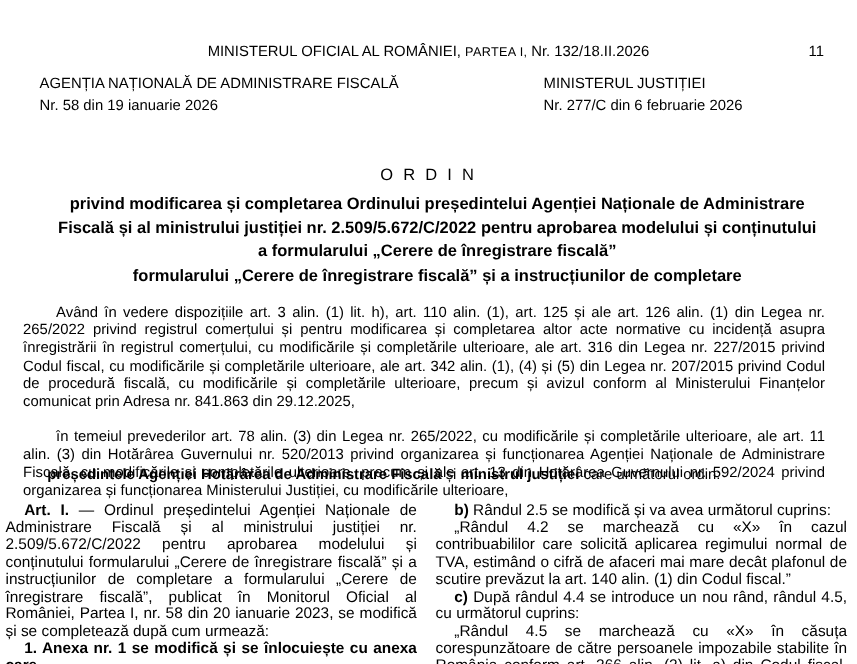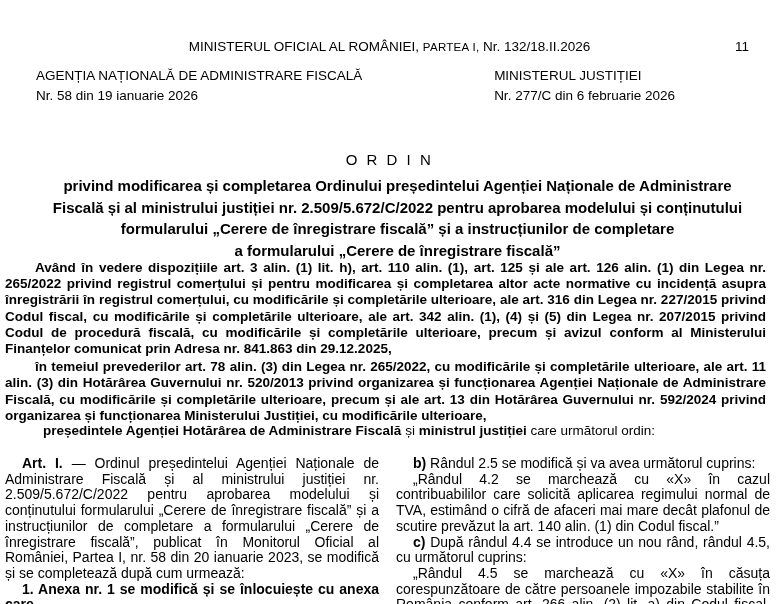--- a/index.html
+++ b/index.html
@@ -12,21 +12,21 @@
   }
   .mo-header{position:absolute;top:39px;left:0;width:100%;text-align:center;font-size:13.5px;white-space:nowrap;}
   .mo-header .partea{font-size:11.5px;letter-spacing:.3px;}
   .page-num{position:absolute;top:39px;right:30px;font-size:13.5px;margin-left:48px;}
   .orgs{position:absolute;top:66px;left:36px;right:104px;display:flex;justify-content:space-between;font-size:13.5px;line-height:20px;}
   .org{white-space:nowrap;}
   .order-kind{position:absolute;top:151px;left:0;width:100%;text-align:center;font-size:15px;font-weight:normal;letter-spacing:2.5px;}
   .order-subtitle{position:absolute;top:175px;left:0;width:100%;text-align:center;font-weight:bold;font-size:15px;line-height:21.5px;}
   .order-subtitle div{white-space:nowrap;margin-left:16px;}
   .preamble{position:absolute;top:260px;left:5px;right:13px;font-size:13.5px;line-height:16.2px;text-align:justify;}
-  .preamble p{margin:0;text-indent:30px;font-weight:bold;}
+  .preamble p{margin:16px;text-indent:30px;}
   .preamble p + p{margin-top:2px;}
   .emit{position:absolute;top:423px;left:5px;right:13px;font-size:13.5px;text-indent:38px;margin:0;}
   .columns{position:absolute;top:456px;left:5px;right:9px;display:flex;gap:17px;}
   .col{text-align:justify;font-size:14px;line-height:15.7px;}
   .col p{margin:0;text-indent:17px;}
   .col-left{width:374px;flex:0 0 auto;}
   .col-right{flex:1;}
   .b{font-weight:bold;}
 </style>
 </head>
@@ -45,22 +45,22 @@
     <div>MINISTERUL JUSTIȚIEI</div>
     <div>Nr. 277/C din 6 februarie 2026</div>
   </div>
 </div>
 
 <div class="order-kind">O R D I N</div>
 
 <div class="order-subtitle">
   <div>privind modificarea și completarea Ordinului președintelui Agenției Naționale de Administrare</div>
   <div>Fiscală și al ministrului justiției nr. 2.509/5.672/C/2022 pentru aprobarea modelului și conținutului</div>
+  <div>a formularului „Cerere de înregistrare fiscală”</div>
   <div>formularului „Cerere de înregistrare fiscală” și a instrucțiunilor de completare</div>
-  <div>a formularului „Cerere de înregistrare fiscală”</div>
 </div>
 
 <div class="preamble">
   <p>Având în vedere dispozițiile art. 3 alin. (1) lit. h), art. 110 alin. (1), art. 125 și ale art. 126 alin. (1) din Legea nr. 265/2022 privind registrul comerțului și pentru modificarea și completarea altor acte normative cu incidență asupra înregistrării în registrul comerțului, cu modificările și completările ulterioare, ale art. 316 din Legea nr. 227/2015 privind Codul fiscal, cu modificările și completările ulterioare, ale art. 342 alin. (1), (4) și (5) din Legea nr. 207/2015 privind Codul de procedură fiscală, cu modificările și completările ulterioare, precum și avizul conform al Ministerului Finanțelor comunicat prin Adresa nr. 841.863 din 29.12.2025,</p>
   <p>în temeiul prevederilor art. 78 alin. (3) din Legea nr. 265/2022, cu modificările și completările ulterioare, ale art. 11 alin. (3) din Hotărârea Guvernului nr. 520/2013 privind organizarea și funcționarea Agenției Naționale de Administrare Fiscală, cu modificările și completările ulterioare, precum și ale art. 13 din Hotărârea Guvernului nr. 592/2024 privind organizarea și funcționarea Ministerului Justiției, cu modificările ulterioare,</p>
 </div>
 
 <p class="emit"><span class="b">președintele Agenției Hotărârea de Administrare Fiscală</span><span> și </span><span class="b">ministrul justiției</span><span> care următorul ordin:</span></p>
 
 <div class="columns">

